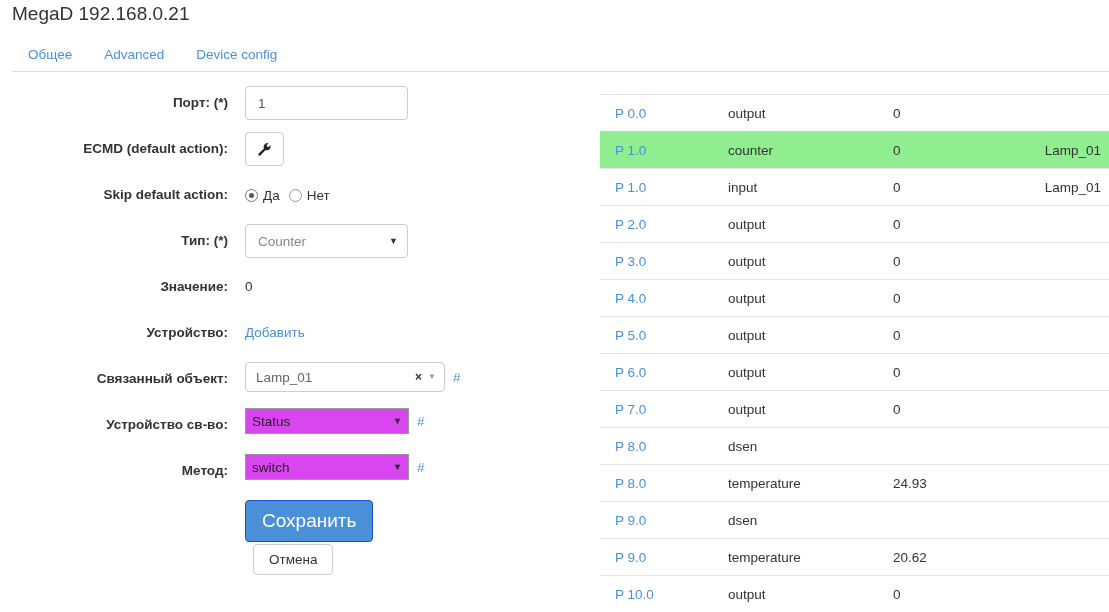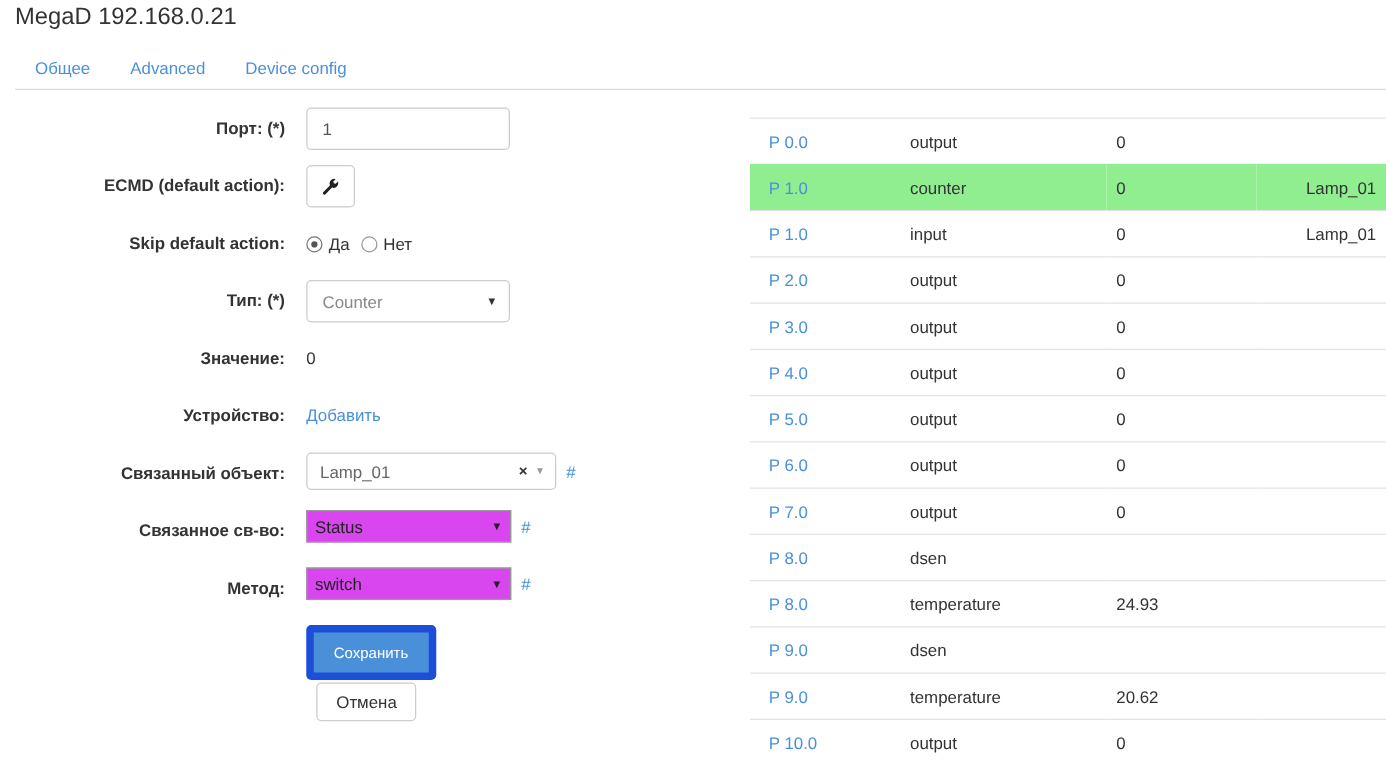--- a/index.html
+++ b/index.html
@@ -244,25 +244,25 @@
     pointer-events: none;
     font-size: 9px;
     color: #222222;
   }
 
   
   .btn-row { display: flex; flex-direction: column; align-items: flex-start; }
   .btn-save {
     margin-left: 0px;
     padding: 9px 16px;
-    font-size: 12px;
+    font-size: 19px;
     font-family: "Liberation Sans", sans-serif;
     color: #ffffff;
     background: #4a90d9;
-    border: 6px solid #1d4ed8;
+    border: 1px solid #1d4ed8;
     border-radius: 4px;
     cursor: pointer;
   }
   .btn-cancel {
     margin-left: 8px;
     margin-top: 2px;
     padding: 7px 15px;
     font-size: 13.5px;
     font-family: "Liberation Sans", sans-serif;
     color: #333333;
@@ -384,21 +384,21 @@
         <div class="select2">
           <span>Lamp_01</span>
           <span class="s2-clear">×</span>
           <span class="s2-caret">▼</span>
         </div>
         <a class="hash-link">#</a>
       </div>
     </div>
 
     <div class="form-row">
-      <div class="form-label">Связанное св-во:</div>
+      <div class="form-label">Устройство св-во:</div>
       <div class="form-control">
         <span class="sel-plain-wrap">
           <select class="sel-plain">
             <option>Status</option>
           </select>
           <span class="caret">▼</span>
         </span>
         <a class="hash-link">#</a>
       </div>
     </div>

